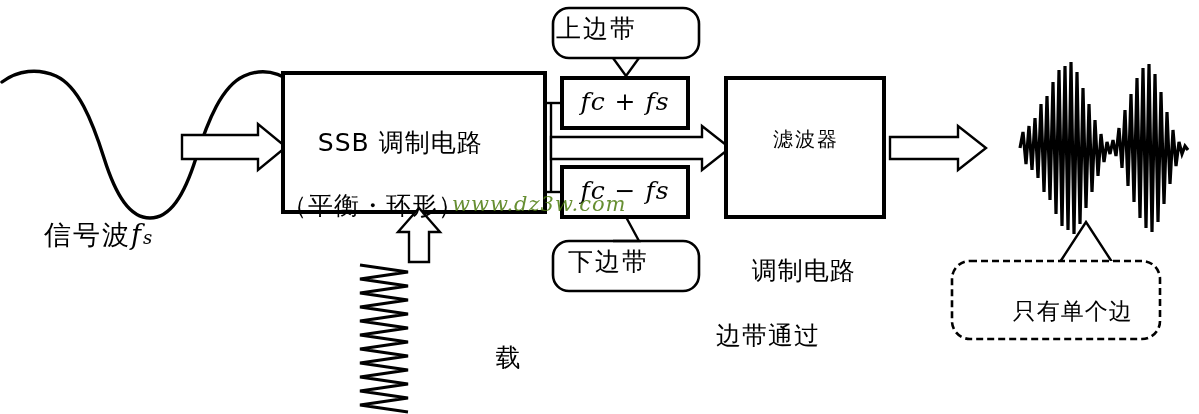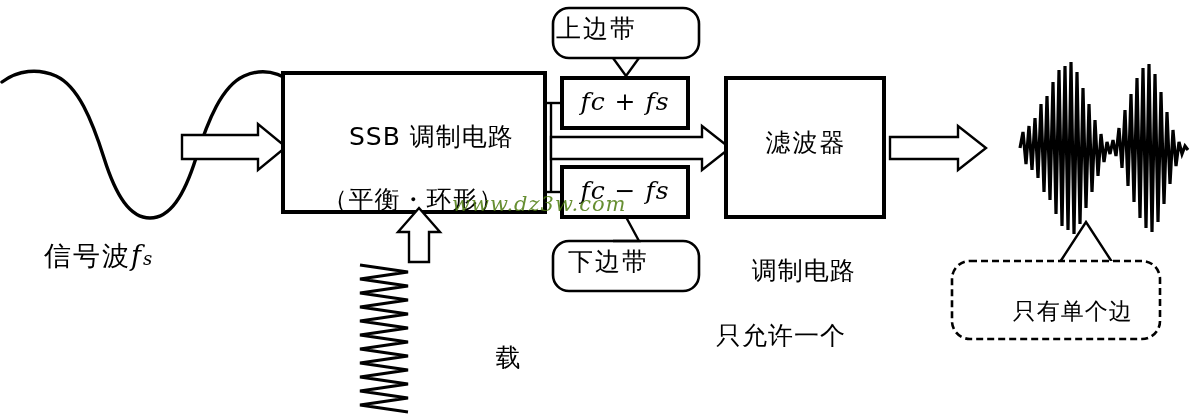--- a/index.html
+++ b/index.html
@@ -11,22 +11,22 @@
     position:relative;
     overflow:hidden;
   }
   .stage{position:absolute;left:0;top:0;width:1199px;height:414px;}
   svg.layer{position:absolute;left:0;top:0;width:1199px;height:414px;overflow:visible;}
 
   .txt{position:absolute;white-space:pre;line-height:1.18;}
 
   
   .mod-label{
-    left:282px;top:92px;width:263px;
-    text-align:center;
+    left:282px;top:98px;width:263px;
+    text-align:left;
     font-size:25px;
     letter-spacing:1px;
   }
   .mod-label .l2{display:block;margin-top:4px;}
 
   
   .formula{
     font-family:"DejaVu Serif","Liberation Serif",serif;
     font-style:italic;
     font-size:25px;
@@ -39,31 +39,31 @@
   
   .bubble-text{
     font-size:25px;letter-spacing:2px;
   }
   .b-upper{left:556px;top:14px;width:140px;}
   .b-lower{left:556px;top:247px;width:140px;margin-left:12px;}
 
   
   .filter-label{
     left:726px;top:128px;width:160px;
-    text-align:center;font-size:25px;letter-spacing:2px;
+    text-align:center;font-size:20px;letter-spacing:2px;
   }
   .filter-caption{
     left:716px;top:222px;width:190px;
     font-size:25px;letter-spacing:1px;line-height:1.3;
   }
   .filter-caption .l2{display:block;}
 
   
   .sig-label{
-    left:44px;top:240px;
+    left:44px;top:219px;
     font-size:27px;letter-spacing:2px;
   }
   .sig-label .it{
     font-family:"DejaVu Serif","Liberation Serif",serif;
     font-style:italic;font-size:27px;
   }
   .sig-label .sub{font-size:18px;}
 
   
   .carrier-label{
@@ -200,21 +200,21 @@
 
   <div class="txt formula f-lower">fc − fs</div>
   <div class="txt formula f-upper">fc + fs</div>
 
   <div class="txt bubble-text b-upper">上边带</div>
   <div class="txt bubble-text b-lower">下边带</div>
 
   <div class="txt filter-label">滤波器</div>
   <div class="txt filter-caption">
     <span>调制电路</span>
-    <span class="l2">只允许一个</span>
+    <span class="l2">边带通过</span>
   </div>
 
   <div class="txt sig-label"><span>信号波</span><span class="it">f</span><span class="it sub">s</span></div>
 
   <div class="txt carrier-label">
     <span>载</span>
     
     
   </div>
 

